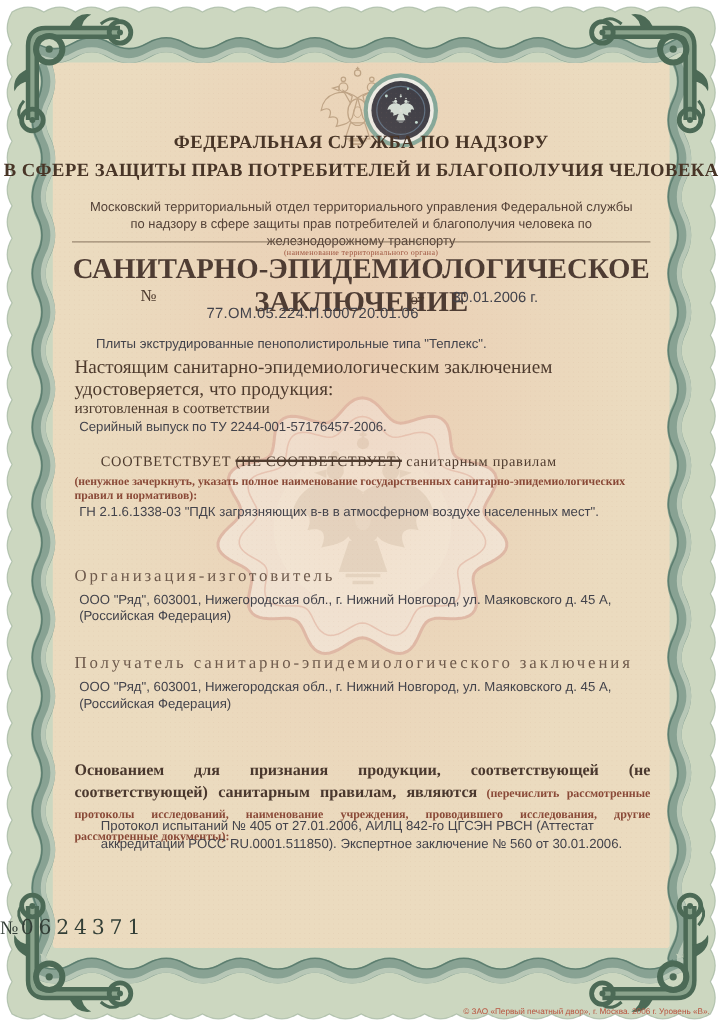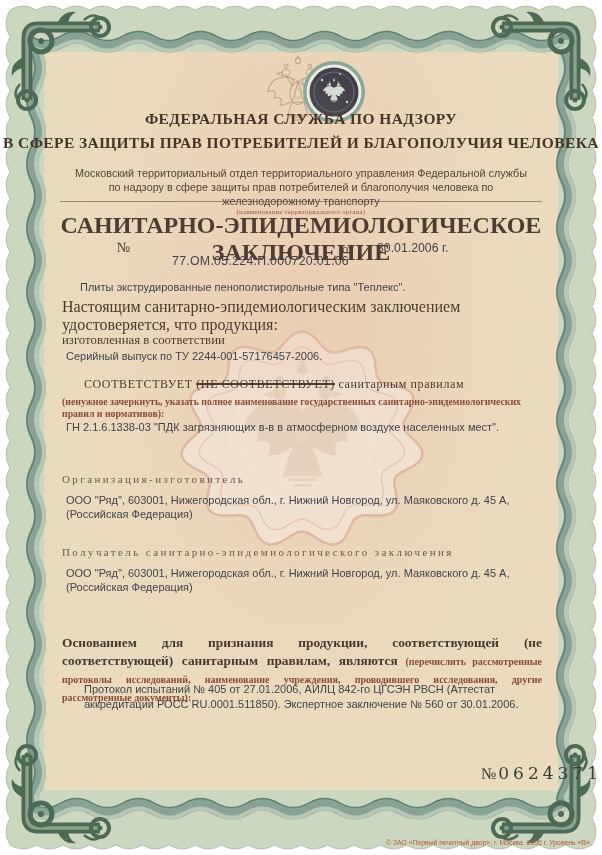--- a/index.html
+++ b/index.html
@@ -29,30 +29,30 @@
   .numrow{color:#4e3b2e;}
   .val{color:#43434b;}
   #certify-intro{left:62px;top:262px;width:480px;font-size:16px;color:#4e3b2e;margin-top:36px;}
   #product{left:80px;top:281px;width:474px;font-size:11px;}
   #made-label{left:62px;top:333px;font-size:12.8px;color:#4e3b2e;}
   #made-value{left:66px;top:350px;width:474px;font-size:11px;}
   #compliance{left:62px;top:377px;width:480px;font-size:12px;color:#4e3b2e;letter-spacing:.6px;margin-left:22px;}
   #compliance .strike{text-decoration:line-through;text-decoration-thickness:1.5px;}
   #compliance-note{left:62px;top:396px;width:468px;font-size:9.8px;line-height:12px;color:#8a4a38;font-weight:600;}
   #gn-value{left:66px;top:421px;width:476px;font-size:11px;}
-  .section-head{font-size:11px;letter-spacing:2.4px;color:#6e5a4c;}
+  .section-head{font-size:14px;letter-spacing:2.4px;color:#6e5a4c;}
   #mfr-label{left:62px;top:473px;}
   #mfr-value{left:66px;top:493px;width:476px;font-size:11px;line-height:14px;}
   #rcpt-label{left:62px;top:546px;}
   #rcpt-value{left:66px;top:566px;width:476px;font-size:11px;line-height:14px;}
   #basis{left:62px;top:633px;width:480px;text-align:justify;}
   #basis .main{font-size:13.4px;font-weight:600;color:#4a382e;word-spacing:1.5px;}
   #basis .note{font-size:10px;color:#8a4a38;font-weight:600;}
   #basis-value{left:84px;top:682px;width:476px;font-size:11px;line-height:14.5px;}
-  #serial{left:0;top:763px;width:602px;text-align:right;color:#333f37;}
+  #serial{left:0;top:763px;width:602px;text-align:left;color:#333f37;}
   #serial .no{font-size:16px;margin-right:2px;}
   #serial .digits{font-family:"DejaVu Serif",serif;font-size:17px;letter-spacing:4px;}
   #footer-wrap{left:0;top:834px;width:592px;text-align:right;}
   #footer-wrap span{display:inline-block;transform:scale(.72);transform-origin:right top;font-size:9.5px;color:#b9543f;}
 </style>
 </head>
 <body>
 
 <div id="deco"><svg xmlns="http://www.w3.org/2000/svg" width="602" height="855" viewBox="0 0 602 855">
       <path d="M10,10Q23.2,2 36.5,10Q49.7,2 62.9,10Q76.1,2 89.4,10Q102.6,2 115.8,10Q129.0,2 142.3,10Q155.5,2 168.7,10Q182.0,2 195.2,10Q208.4,2 221.6,10Q234.9,2 248.1,10Q261.3,2 274.5,10Q287.8,2 301.0,10Q314.2,2 327.5,10Q340.7,2 353.9,10Q367.1,2 380.4,10Q393.6,2 406.8,10Q420.0,2 433.3,10Q446.5,2 459.7,10Q473.0,2 486.2,10Q499.4,2 512.6,10Q525.9,2 539.1,10Q552.3,2 565.5,10Q578.8,2 592.0,10Q600,23.5 592,36.9Q600,50.4 592,63.9Q600,77.3 592,90.8Q600,104.3 592,117.7Q600,131.2 592,144.7Q600,158.1 592,171.6Q600,185.1 592,198.5Q600,212.0 592,225.5Q600,239.0 592,252.4Q600,265.9 592,279.4Q600,292.8 592,306.3Q600,319.8 592,333.2Q600,346.7 592,360.2Q600,373.6 592,387.1Q600,400.6 592,414.0Q600,427.5 592,441.0Q600,454.4 592,467.9Q600,481.4 592,494.8Q600,508.3 592,521.8Q600,535.2 592,548.7Q600,562.2 592,575.6Q600,589.1 592,602.6Q600,616.0 592,629.5Q600,643.0 592,656.5Q600,669.9 592,683.4Q600,696.9 592,710.3Q600,723.8 592,737.3Q600,750.7 592,764.2Q600,777.7 592,791.1Q600,804.6 592,818.1Q600,831.5 592,845.0Q578.8,853 565.5,845Q552.3,853 539.1,845Q525.9,853 512.6,845Q499.4,853 486.2,845Q473.0,853 459.7,845Q446.5,853 433.3,845Q420.0,853 406.8,845Q393.6,853 380.4,845Q367.1,853 353.9,845Q340.7,853 327.5,845Q314.2,853 301.0,845Q287.8,853 274.5,845Q261.3,853 248.1,845Q234.9,853 221.6,845Q208.4,853 195.2,845Q182.0,853 168.7,845Q155.5,853 142.3,845Q129.0,853 115.8,845Q102.6,853 89.4,845Q76.1,853 62.9,845Q49.7,853 36.5,845Q23.2,853 10.0,845Q2,831.5 10,818.1Q2,804.6 10,791.1Q2,777.7 10,764.2Q2,750.7 10,737.3Q2,723.8 10,710.3Q2,696.9 10,683.4Q2,669.9 10,656.5Q2,643.0 10,629.5Q2,616.0 10,602.6Q2,589.1 10,575.6Q2,562.2 10,548.7Q2,535.2 10,521.8Q2,508.3 10,494.8Q2,481.4 10,467.9Q2,454.4 10,441.0Q2,427.5 10,414.0Q2,400.6 10,387.1Q2,373.6 10,360.2Q2,346.7 10,333.2Q2,319.8 10,306.3Q2,292.8 10,279.4Q2,265.9 10,252.4Q2,239.0 10,225.5Q2,212.0 10,198.5Q2,185.1 10,171.6Q2,158.1 10,144.7Q2,131.2 10,117.7Q2,104.3 10,90.8Q2,77.3 10,63.9Q2,50.4 10,36.9Q2,23.5 10,10.0Z" fill="#ccd7c0"></path>

